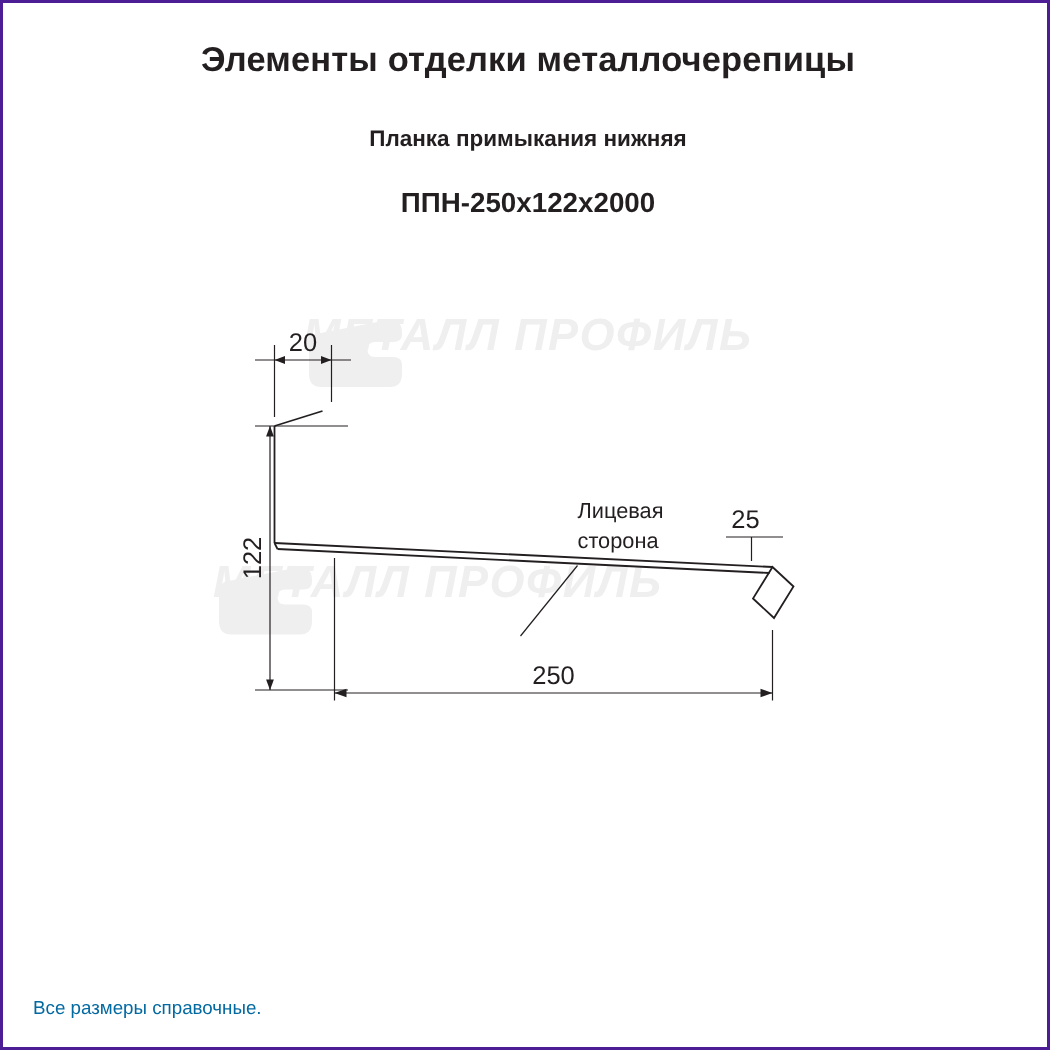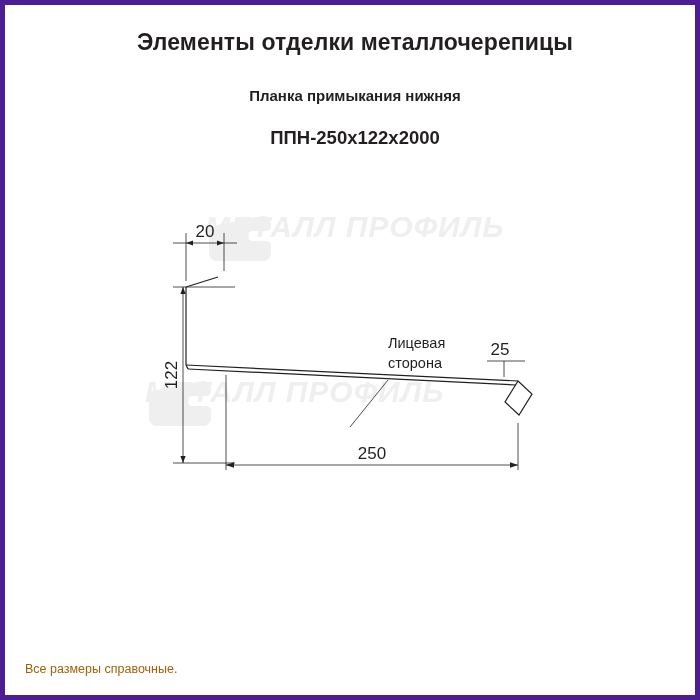--- a/index.html
+++ b/index.html
@@ -12,21 +12,21 @@
     background: #ffffff;
     font-family: "Liberation Sans", sans-serif;
     color: #231f20;
     position: relative;
     overflow: hidden;
   }
   .page {
     position: relative;
     width: 700px;
     height: 700px;
-    border: 5px solid #4c1d95;
+    border: 2px solid #4c1d95;
     box-sizing: border-box;
   }
   .title-block {
     position: absolute;
     top: 22px;
     left: 0;
     width: 700px;
     text-align: center;
   }
   .title-main {
@@ -72,21 +72,21 @@
     top: 370px;
     left: 140px;
     font-size: 30px;
   }
   .footer {
     position: absolute;
     left: 20px;
     bottom: 16px;
     font-size: 12.5px;
     line-height: 19px;
-    color: #a16207;
+    color: #0369a1;
   }
   .footer div {
     white-space: nowrap;
   }
   svg text {
     font-family: "Liberation Sans", sans-serif;
     fill: #231f20;
   }
 </style>
 </head>

